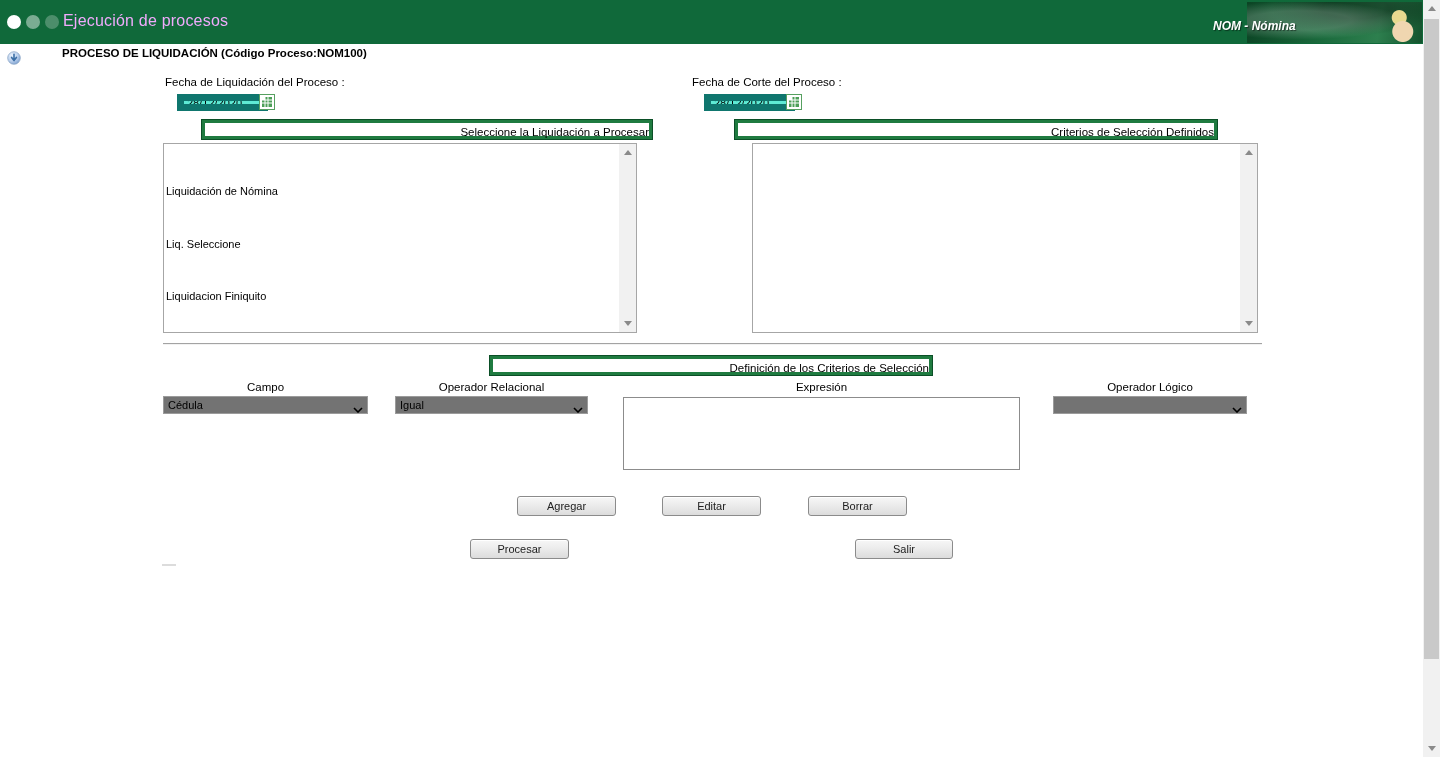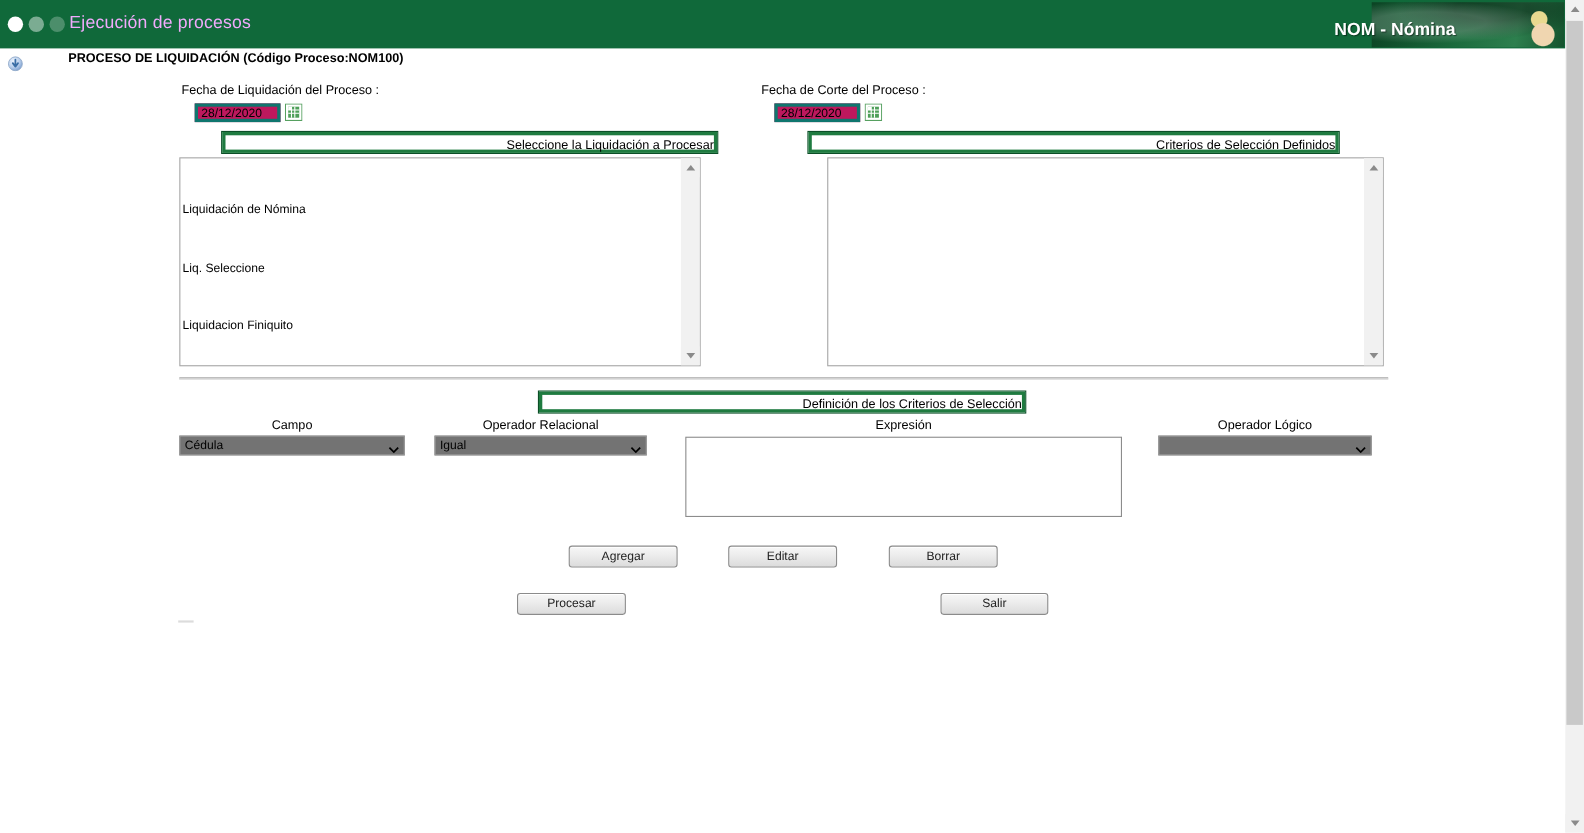--- a/index.html
+++ b/index.html
@@ -7,36 +7,36 @@
     width:1440px;height:757px;overflow:hidden;background:#fff;
     font-family:"Liberation Sans",sans-serif;font-size:11px;color:#000;position:relative;
   }
   
   .topbar{position:absolute;left:0;top:0;width:1423px;height:44px;background:#10693a;}
   .dot{position:absolute;top:15px;width:14px;height:14px;border-radius:50%;}
   .dot1{left:7px;background:#ffffff;}
   .dot2{left:26px;background:rgba(255,255,255,.45);}
   .dot3{left:45px;background:rgba(255,255,255,.25);}
   .topbar-title{position:absolute;left:63px;top:12px;font-size:16px;color:#f0abfc;letter-spacing:.2px;}
-  .app-label{position:absolute;left:1213px;top:19px;font-size:16px;font-weight:bold;color:#fff;text-shadow:1px 1px 1px rgba(0,0,0,.5);z-index:3;}
+  .app-label{position:absolute;left:1213px;top:19px;font-size:12px;font-weight:bold;color:#fff;text-shadow:1px 1px 1px rgba(0,0,0,.5);z-index:3;font-style:italic;}
   .photo{position:absolute;left:1247px;top:2px;width:175px;height:41px;z-index:2;
     background:
       radial-gradient(circle at 89% 72%, #f0d6b0 0 10px, rgba(240,214,176,0) 11px),
       radial-gradient(circle at 87% 38%, #e8d98f 0 7px, rgba(232,217,143,0) 8px),
       radial-gradient(ellipse at 30% 45%, rgba(255,255,255,.20) 0 30%, rgba(255,255,255,0) 60%),
       radial-gradient(ellipse at 62% 15%, rgba(0,0,0,.40) 0 22%, rgba(0,0,0,0) 55%),
       linear-gradient(100deg,#0b4424 0%,#1b6b3d 45%,#2d7f4e 75%,#14522d 100%);
   }
   
   .page-title{position:absolute;left:38px;top:47px;font-size:11.5px;font-weight:bold;margin-left:24px;}
   .info-icon{position:absolute;left:7px;top:51px;width:14px;height:14px;}
   
   .field-label{position:absolute;font-size:11.5px;}
-  .date-input{position:absolute;width:78px;height:17px;box-sizing:border-box;border:3px solid #0f766e;
-    font-family:inherit;font-size:11px;padding:1px 3px;background:#be185d;}
+  .date-input{position:absolute;width:91px;height:17px;box-sizing:border-box;border:7px solid #0f766e;
+    font-family:inherit;font-size:11px;padding:1px 3px;background:#5eead4;}
   .cal-icon{position:absolute;width:16px;height:16px;cursor:pointer;}
   
   .ghead{position:absolute;box-sizing:border-box;background:#fff;border:3px solid #1f7b40;
     box-shadow:0 0 0 1px #0b4f27, inset 0 0 0 1px #ffffff;
     text-align:right;font-size:11.5px;line-height:13px;height:19px;padding-top:3px;}
   
   .listbox{position:absolute;box-sizing:border-box;border:1px solid #a6a6a6;background:#fff;}
   .lb-items{position:absolute;left:0;top:0;right:17px;bottom:0;overflow:hidden;padding:1px 0 0 2px;}
   .list-item{font-size:11px;line-height:12.5px;white-space:nowrap;cursor:default;margin-top:40px;}
   .lb-scroll{position:absolute;top:0;right:0;bottom:0;width:17px;background:#f1f1f1;}

